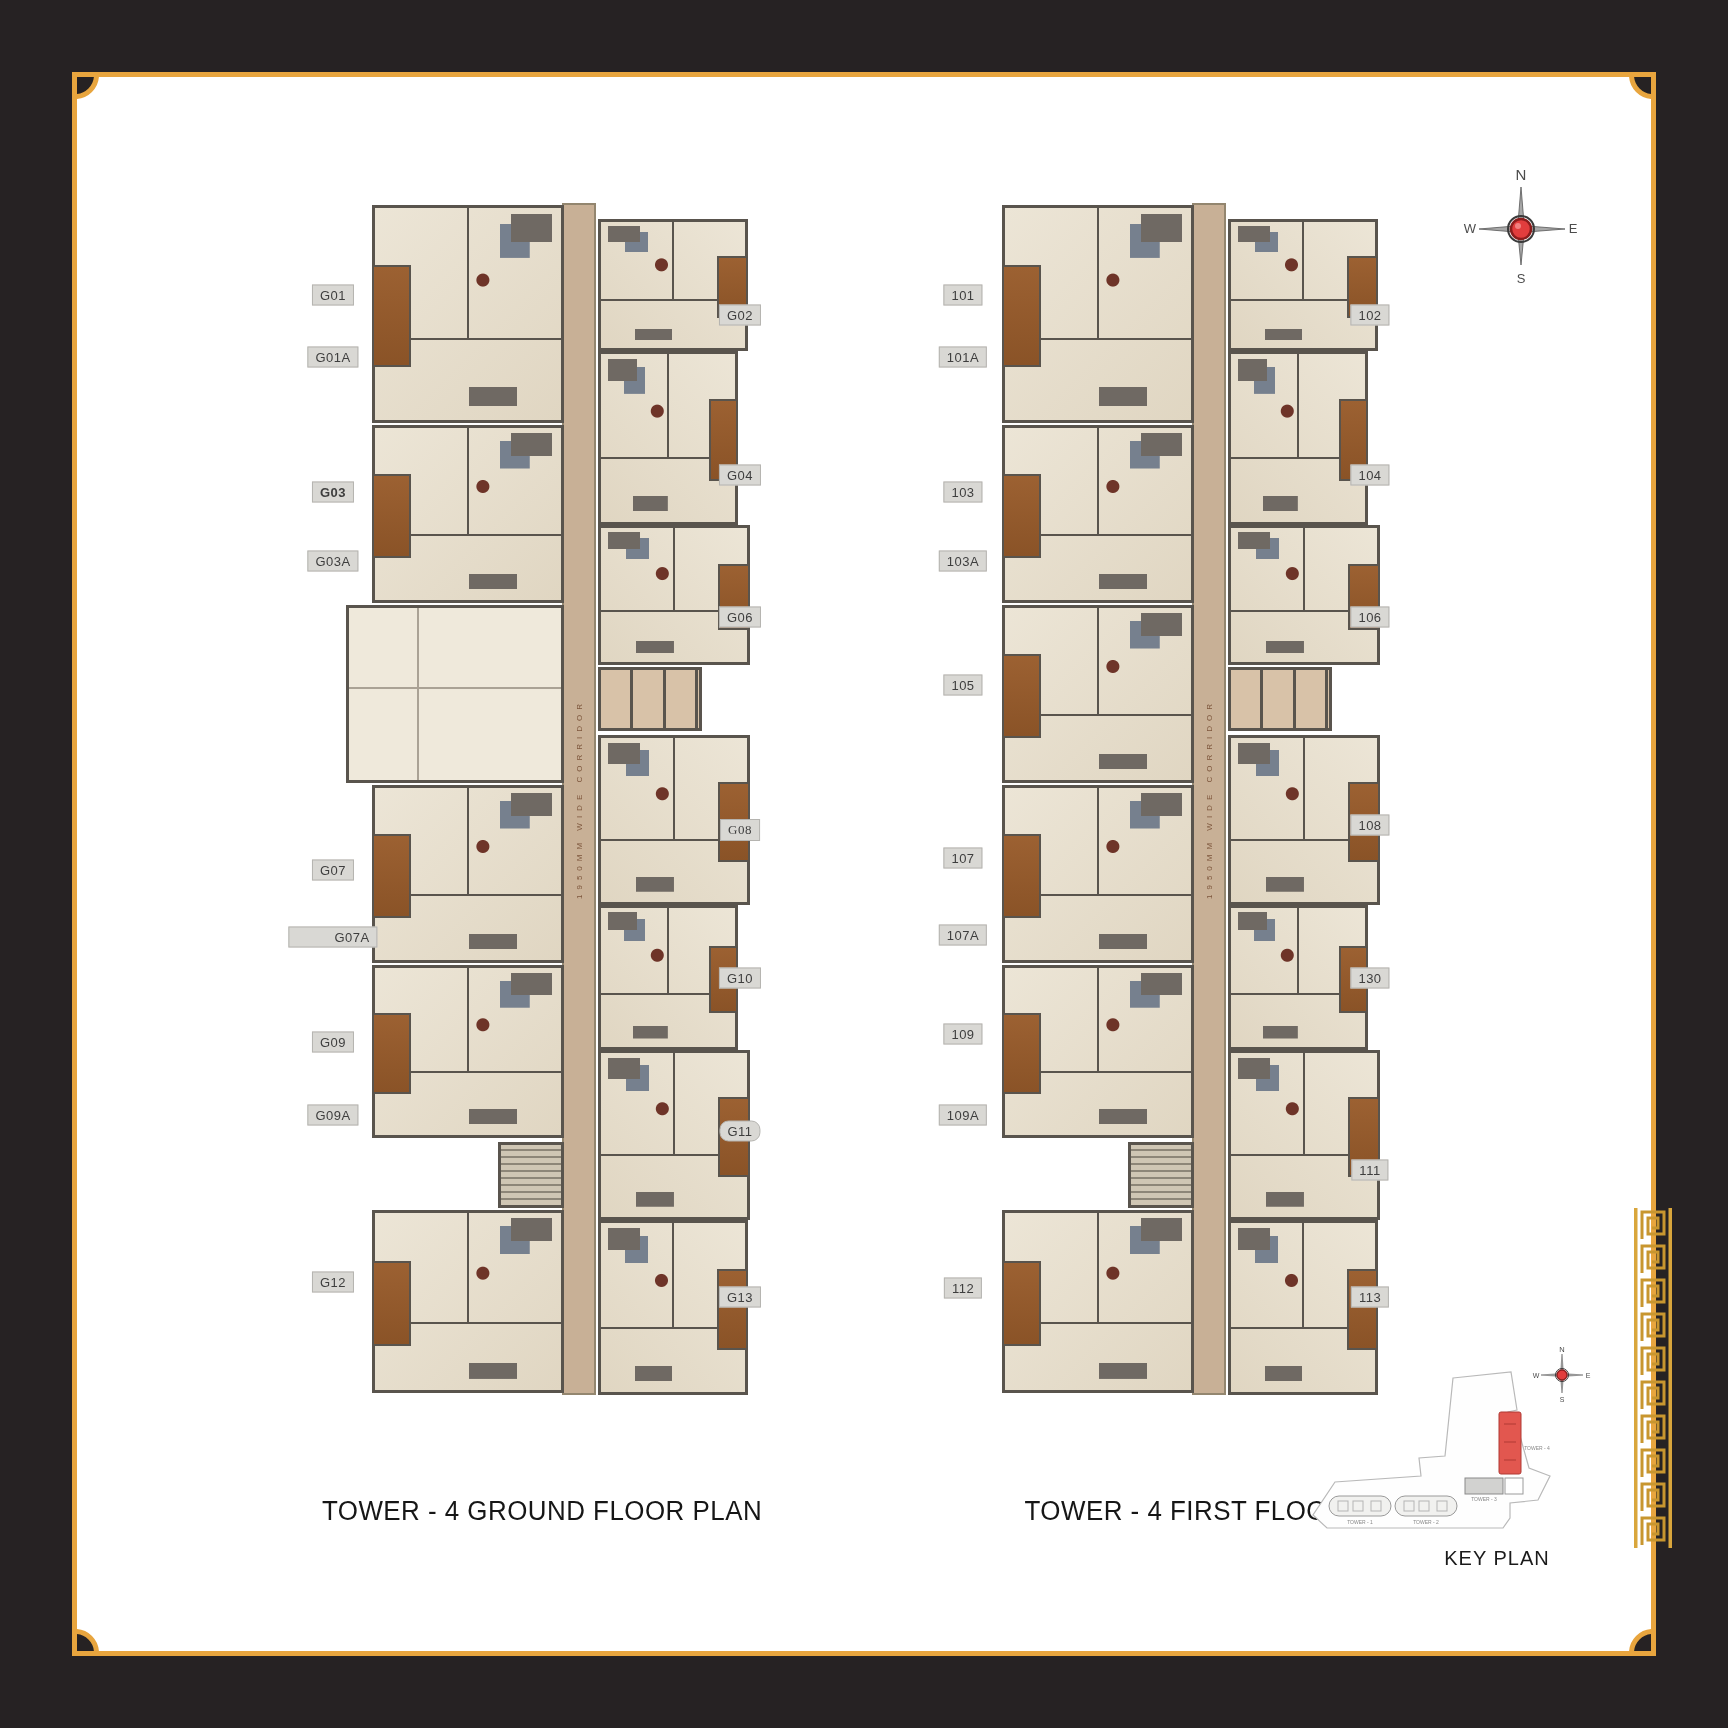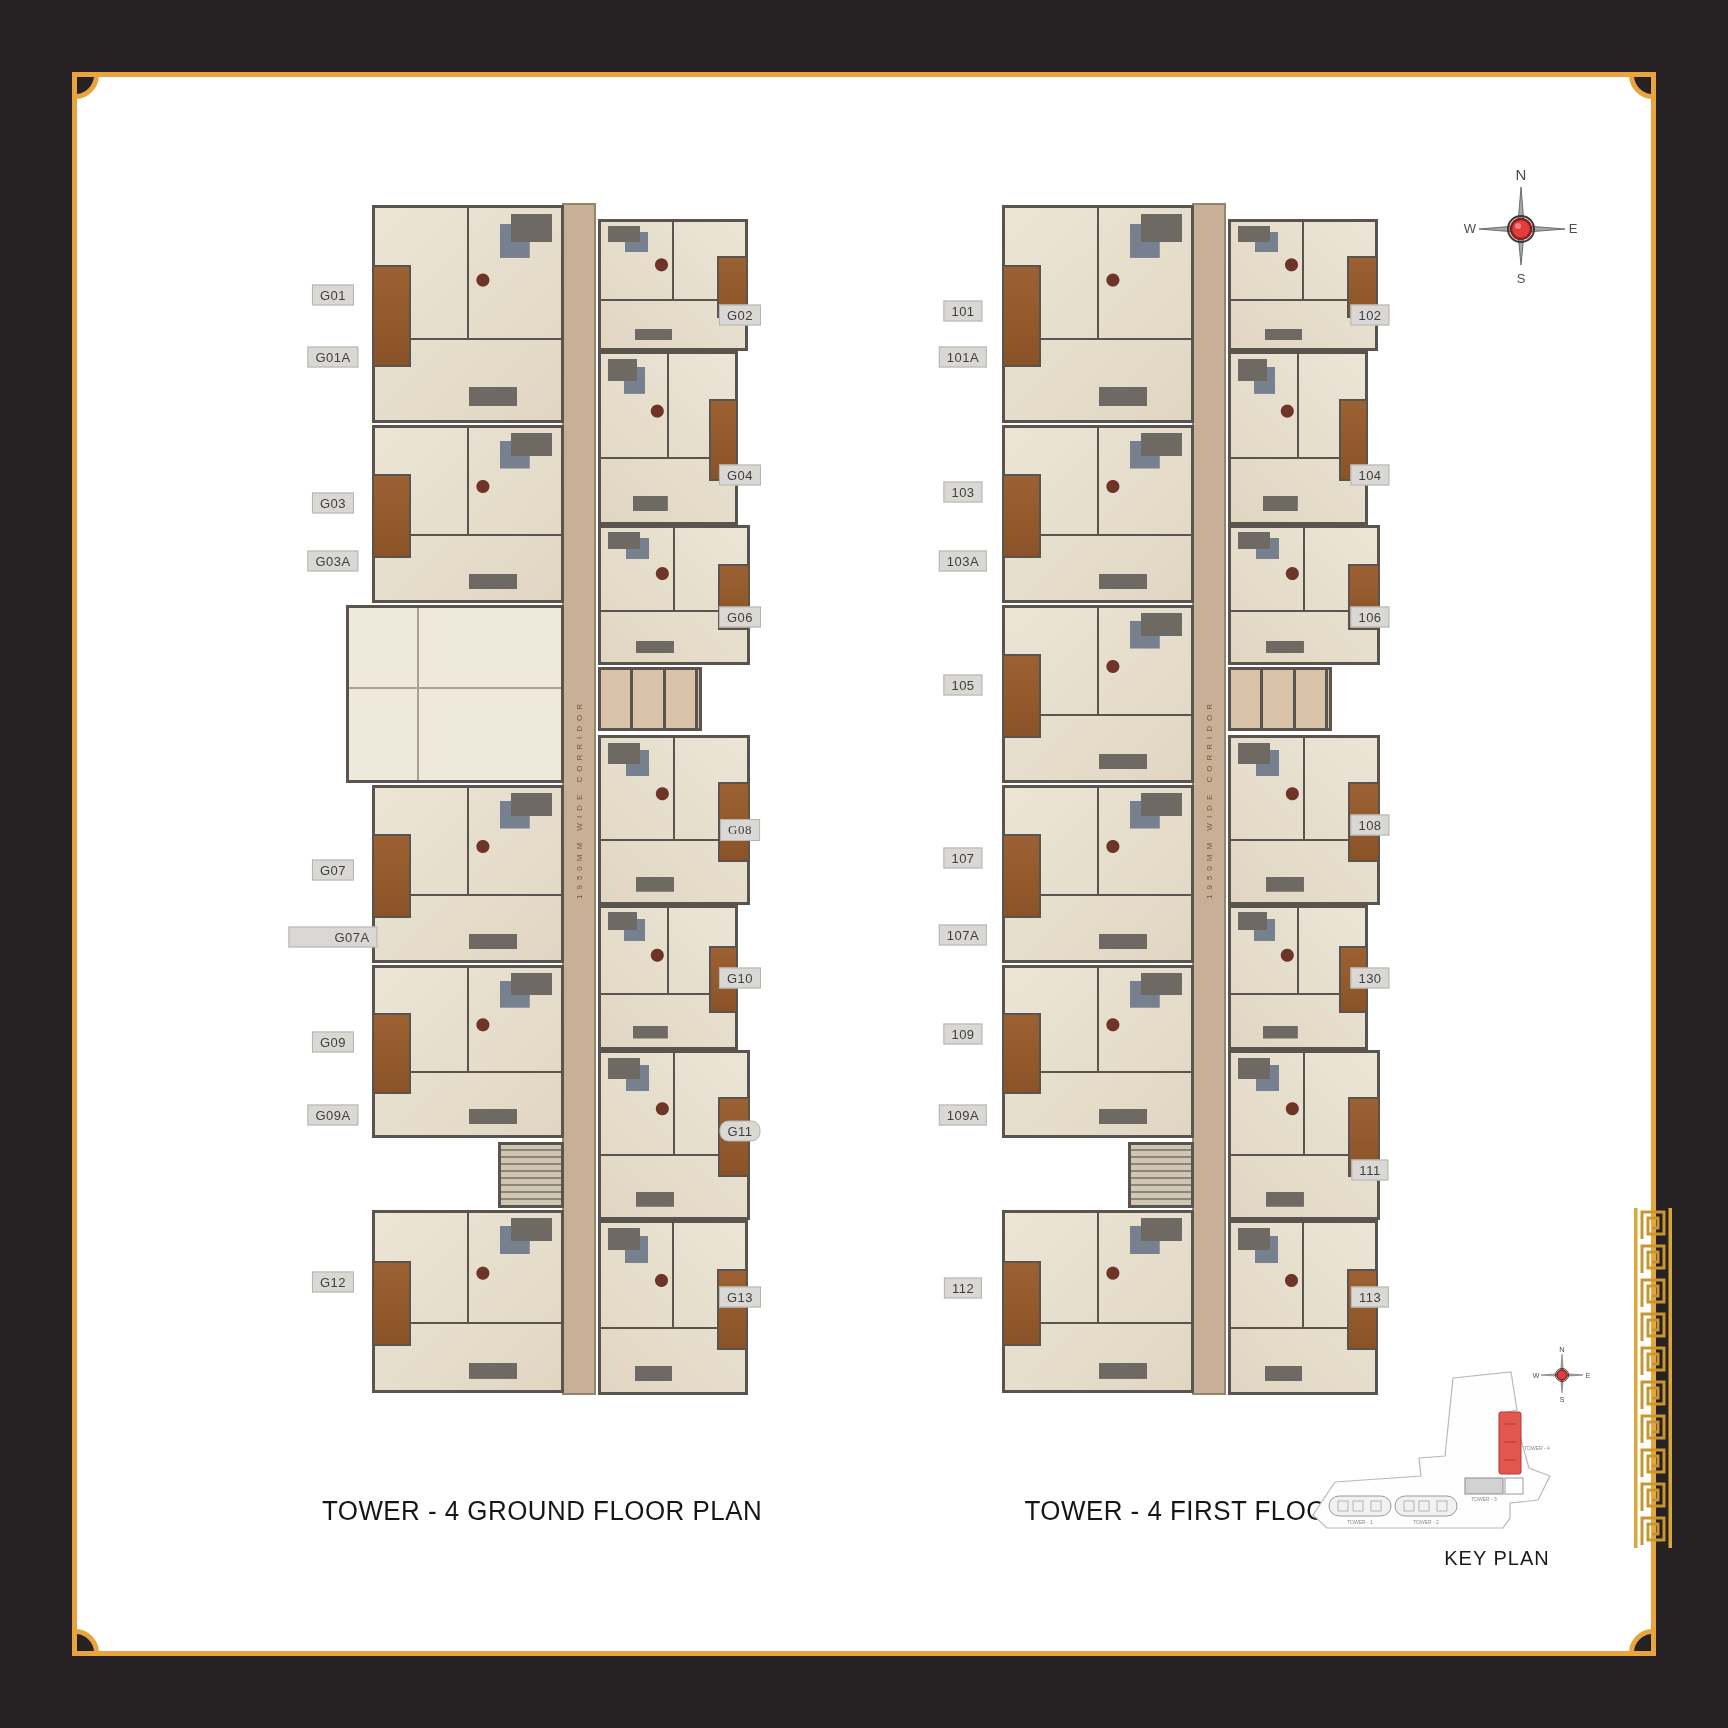--- a/index.html
+++ b/index.html
@@ -103,21 +103,21 @@
       <div class="apt R" style="left:238px;top:154px;width:140px;height:174px;"></div>
       <div class="apt R" style="left:238px;top:328px;width:152px;height:140px;"></div>
       <div class="lifts" style="left:238px;top:470px;width:104px;height:64px;"></div>
       <div class="apt R" style="left:238px;top:538px;width:152px;height:170px;"></div>
       <div class="apt R" style="left:238px;top:708px;width:140px;height:145px;"></div>
       <div class="apt R" style="left:238px;top:853px;width:152px;height:170px;"></div>
       <div class="apt R" style="left:238px;top:1023px;width:150px;height:175px;"></div>
       <div class="labels lft">
           <div class="unit-label" style="top: 98px;">G01</div>
           <div class="unit-label" style="top: 160px;">G01A</div>
-          <div class="unit-label" style="top: 306px;">G03</div>
+          <div class="unit-label" style="top: 295px; font-weight: bold;">G03</div>
           <div class="unit-label" style="top: 364px;">G03A</div>
           <div class="unit-label" style="top: 673px;">G07</div>
           <div class="unit-label" style="top: 740px; padding-left: 45px;">G07A</div>
           <div class="unit-label" style="top: 845px;">G09</div>
           <div class="unit-label" style="top: 918px;">G09A</div>
           <div class="unit-label" style="top: 1085px;">G12</div>
         </div>
       <div class="labels rgt">
           <div class="unit-label" style="top: 118px;">G02</div>
           <div class="unit-label" style="top: 278px;">G04</div>
@@ -142,21 +142,21 @@
       <div class="apt L" style="left:12px;top:1013px;width:192px;height:183px;"></div>
       <div class="apt R" style="left:238px;top:22px;width:150px;height:132px;"></div>
       <div class="apt R" style="left:238px;top:154px;width:140px;height:174px;"></div>
       <div class="apt R" style="left:238px;top:328px;width:152px;height:140px;"></div>
       <div class="lifts" style="left:238px;top:470px;width:104px;height:64px;"></div>
       <div class="apt R" style="left:238px;top:538px;width:152px;height:170px;"></div>
       <div class="apt R" style="left:238px;top:708px;width:140px;height:145px;"></div>
       <div class="apt R" style="left:238px;top:853px;width:152px;height:170px;"></div>
       <div class="apt R" style="left:238px;top:1023px;width:150px;height:175px;"></div>
       <div class="labels lft">
-          <div class="unit-label" style="top: 98px; margin-top: 16px;">101</div>
+          <div class="unit-label" style="top: 98px;">101</div>
           <div class="unit-label" style="top: 160px;">101A</div>
           <div class="unit-label" style="top: 295px;">103</div>
           <div class="unit-label" style="top: 364px;">103A</div>
           <div class="unit-label" style="top: 488px;">105</div>
           <div class="unit-label" style="top: 661px;">107</div>
           <div class="unit-label" style="top: 738px;">107A</div>
           <div class="unit-label" style="top: 837px;">109</div>
           <div class="unit-label" style="top: 918px;">109A</div>
           <div class="unit-label" style="top: 1091px;">112</div>
         </div>

